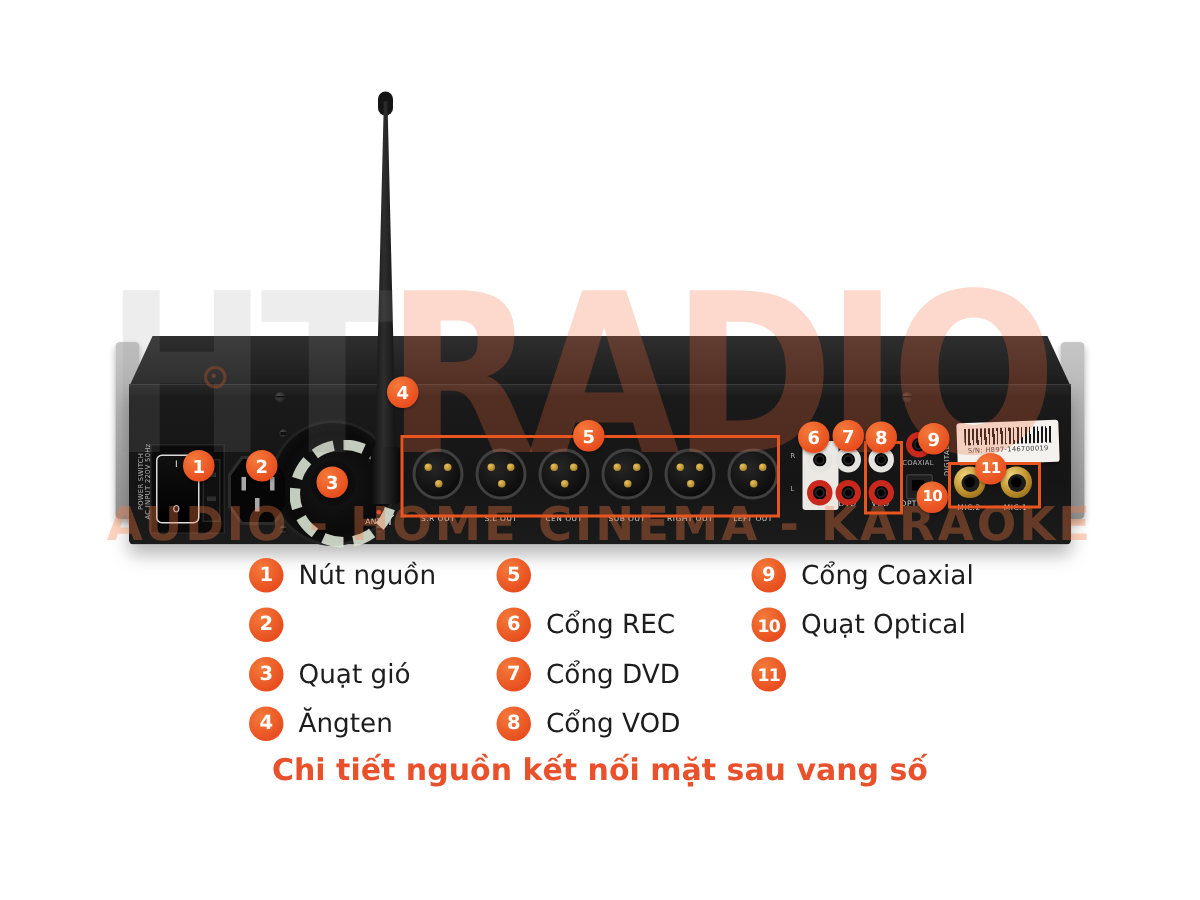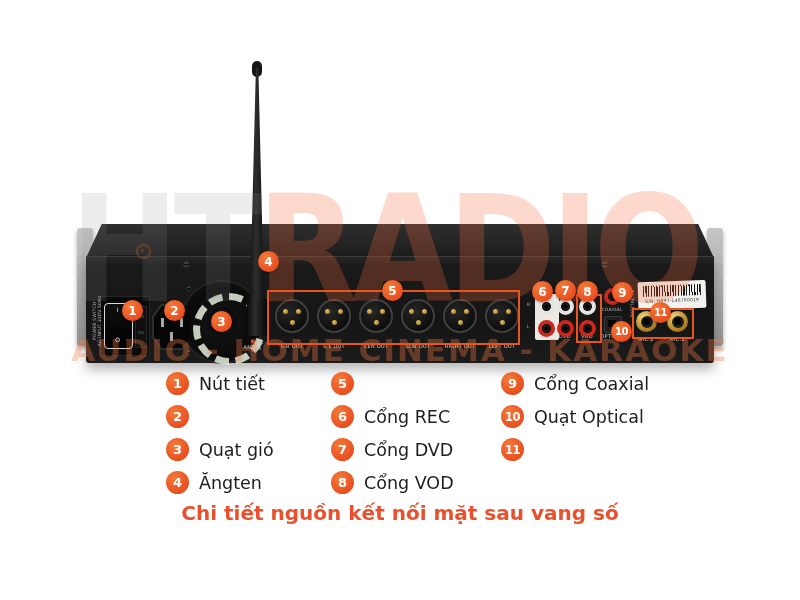--- a/index.html
+++ b/index.html
@@ -242,21 +242,21 @@
   <div class="abs badge" style="left:532px;top:281px;">6</div>
   <div class="abs badge" style="left:555px;top:280px;">7</div>
   <div class="abs badge" style="left:577px;top:281px;">8</div>
   <div class="abs badge" style="left:612px;top:282px;">9</div>
   <div class="abs badge two" style="left:611px;top:321px;">10</div>
   <div class="abs badge two" style="left:650px;top:302px;">11</div>
 
   <div class="abs legend-col" style="left:166px;top:372px;">
     <div class="legend-row">
         <div class="legend-badge">1</div>
-        <div class="legend-label">Nút tiết</div>
+        <div class="legend-label">Nút nguồn</div>
       </div>
     <div class="legend-row">
         <div class="legend-badge">2</div>
       </div>
     <div class="legend-row">
         <div class="legend-badge">3</div>
         <div class="legend-label">Quạt gió</div>
       </div>
     <div class="legend-row">
         <div class="legend-badge">4</div>

